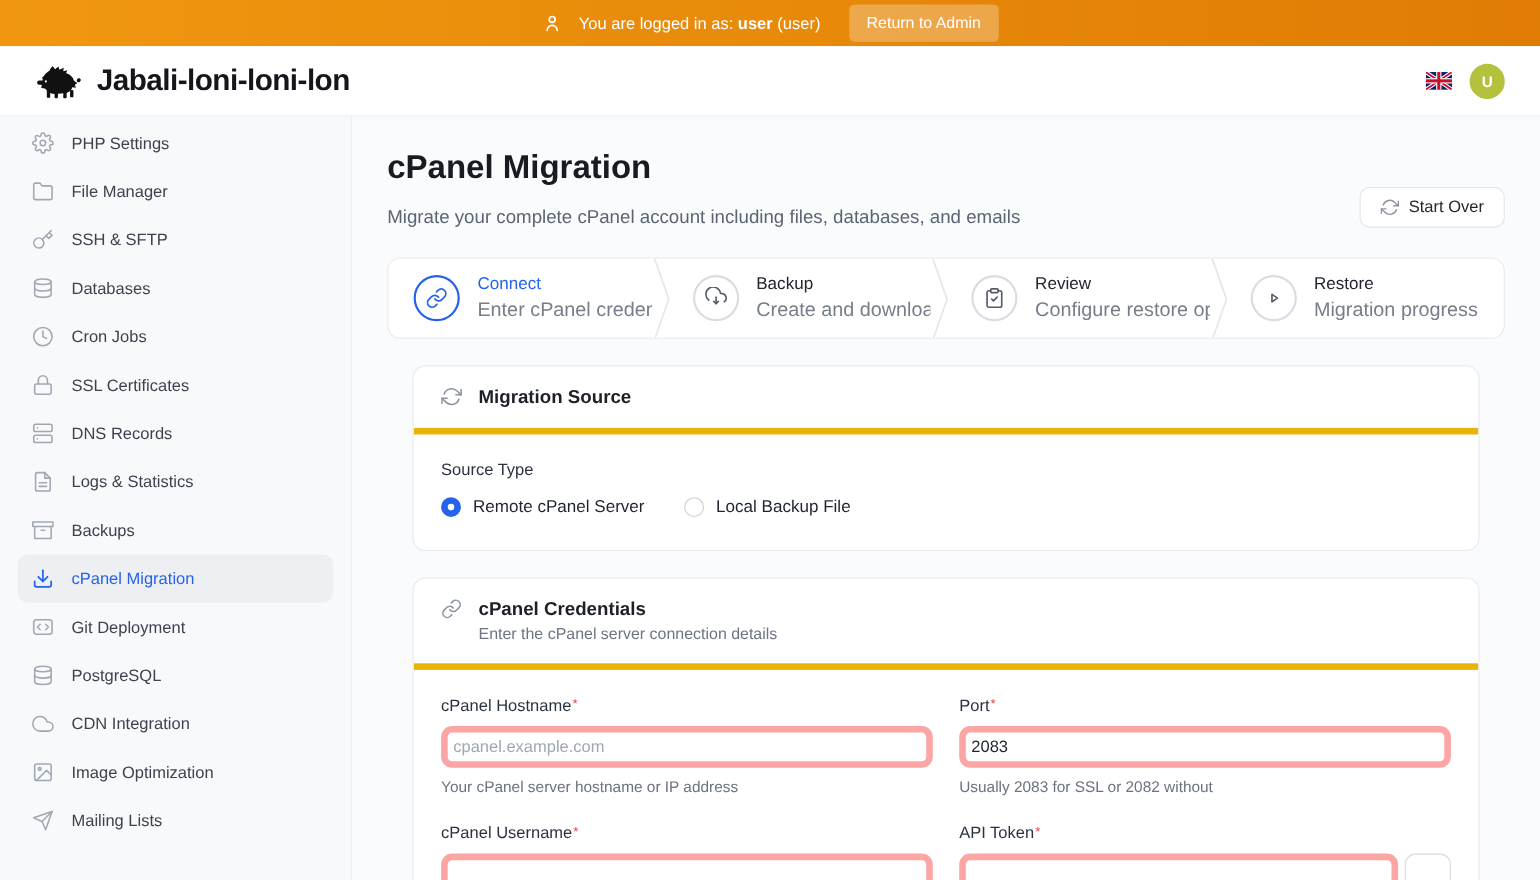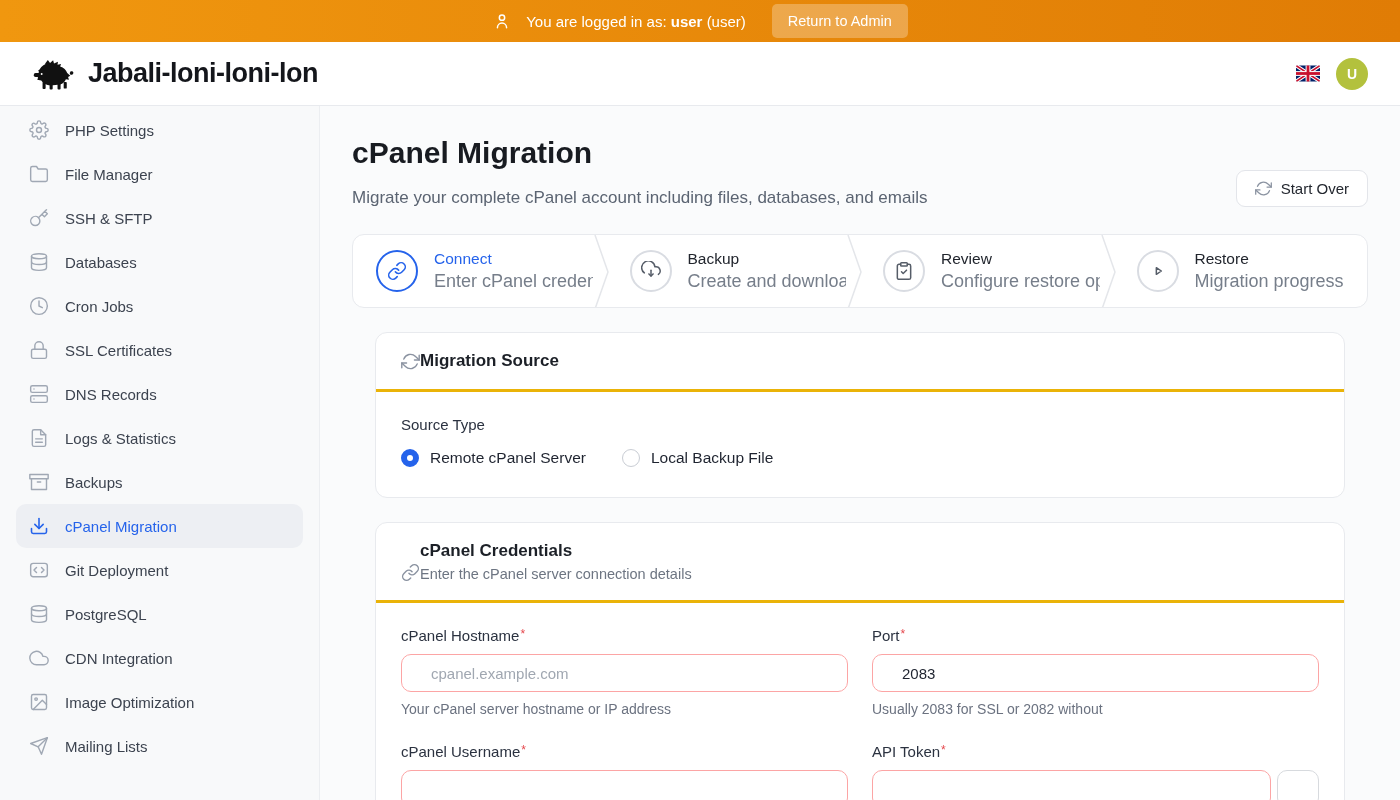--- a/index.html
+++ b/index.html
@@ -60,39 +60,39 @@
   .step.active .step-circle { border-color:#2563eb; color:#2563eb; }
   .step-title { font-size:15.5px; font-weight:400; color:#21252d; white-space:nowrap; }
   .step.active .step-title { color:#2563eb; }
   .step-sub { font-size:18px; color:#767e8a; margin-top:3px; white-space:nowrap; overflow:hidden; }
   .step-text { min-width:0; overflow:hidden; }
   .chev { position:absolute; right:-2px; top:0; height:74px; width:15px; }
   .chev path { stroke:#e4e6ea; stroke-width:1.5; fill:none; }
 
   
   .card { margin:24px 23px 0 23px; background:#fff; border:1px solid #e8eaee; border-radius:12px; overflow:hidden; }
-  .card-head { padding:18px 25px; display:flex; align-items:flex-end; border-bottom:3px solid #eab308; }
+  .card-head { padding:18px 25px; display:flex; align-items:flex-start; gap:15px; border-bottom:6px solid #eab308; }
   .card-head svg { width:19px; height:19px; color:#8b93a1; flex:0 0 19px; }
   .card-title { font-size:17px; font-weight:700; color:#1c2027; }
   .card-subtitle { font-size:14.5px; color:#6d7582; margin-top:5px; }
   .card-body { padding:24px 25px 30px 25px; }
 
   
   .field-label { font-size:15px; color:#2b3240; }
   .radio-row { display:flex; gap:36px; margin-top:16px; }
   .radio-opt { display:flex; align-items:flex-start; gap:11px; font-size:15.5px; color:#1f2430; cursor:pointer; }
   .radio { width:18px; height:18px; border-radius:50%; background:#fff; }
   .radio.on { border:6px solid #2563eb; }
   .radio.off { border:1.5px solid #c9cdd4; }
 
   
   .form-grid { display:grid; grid-template-columns:1fr 1fr; column-gap:24px; row-gap:26px; }
   .req { color:#e5484d; font-size:12px; vertical-align:top; margin-left:1px; }
-  .text-input { margin-top:9px; width:100%; height:38px; border:1px solid #fca5a5; border-radius:10px;
-                padding:0 29px; font-size:15px; color:#1f2430; font-family:inherit; background:#fff; outline:none; }
+  .text-input { margin-top:9px; width:100%; height:38px; border:6px solid #fca5a5; border-radius:10px;
+                padding:0 5px; font-size:15px; color:#1f2430; font-family:inherit; background:#fff; outline:none; }
   .text-input::placeholder { color:#a0a7b1; }
   .help { margin-top:9px; font-size:14px; color:#6b7280; }
   .input-group { display:flex; gap:6px; align-items:stretch; }
   .input-group .text-input { flex:1; }
   .append-btn { margin-top:9px; width:42px; border:1px solid #d7dade; border-radius:10px; background:#fff; cursor:pointer; }
 </style>
 </head>
 <body>
 
 <div class="app">

